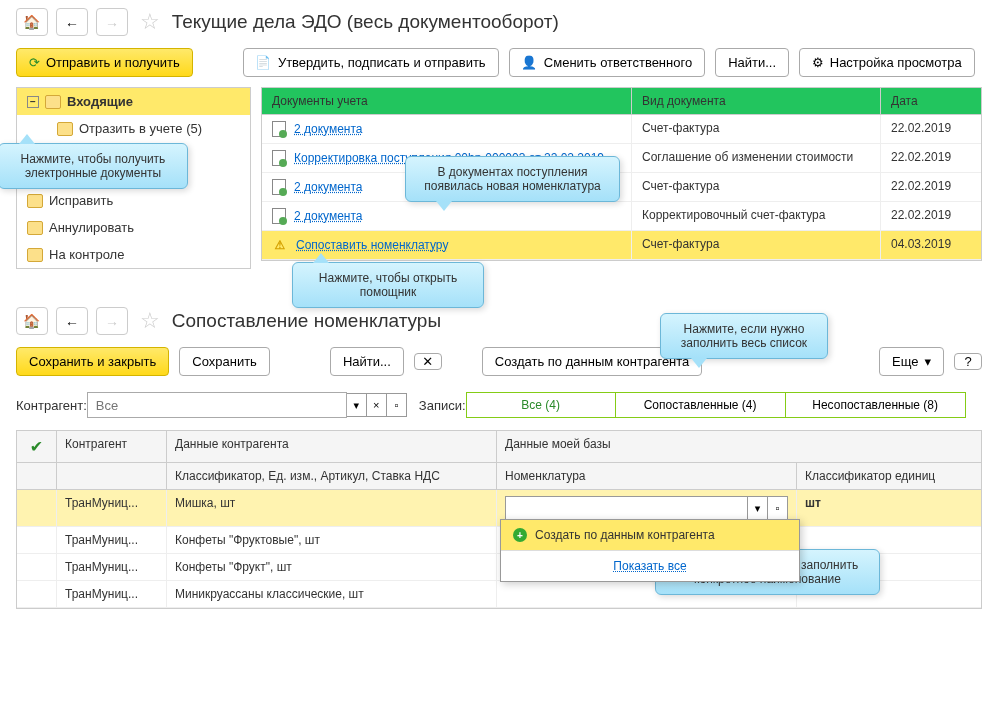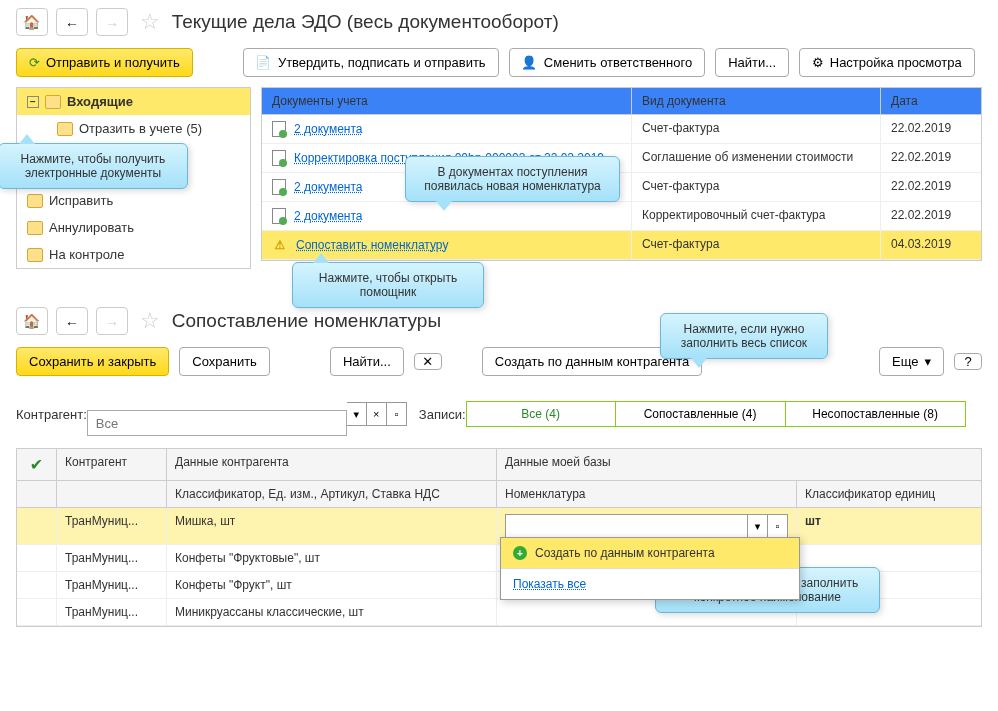--- a/index.html
+++ b/index.html
@@ -21,21 +21,21 @@
 
 .main { display: flex; padding: 0 16px; gap: 10px; align-items: flex-start; position: relative; }
 .sidebar { width: 235px; border: 1px solid #ccc; }
 .tree-item { padding: 6px 10px; display: flex; align-items: center; gap: 6px; cursor: pointer; }
 .tree-item.selected { background: #ffe96a; font-weight: bold; }
 .tree-item.child { padding-left: 40px; }
 .folder-icon { width: 16px; height: 14px; background: #fce08a; border: 1px solid #d4a838; border-radius: 2px; }
 .minus-box { width: 12px; height: 12px; border: 1px solid #888; display: inline-flex; align-items: center; justify-content: center; font-size: 10px; line-height: 1; }
 
 .doc-panel { flex: 1; border: 1px solid #ccc; position: relative; }
-.thead { display: flex; background: #3b82f6; border-bottom: 1px solid #ccc; justify-content: flex-end; }
+.thead { display: flex; background: #22c55e; border-bottom: 1px solid #ccc; justify-content: flex-end; }
 .th { padding: 6px 10px; border-right: 1px solid #ccc; font-size: 12px; }
 .th:last-child { border-right: none; }
 .th1 { width: 370px; }
 .th2 { flex: 1; }
 .th3 { width: 100px; }
 .trow { display: flex; border-bottom: 1px solid #eee; }
 .trow.highlighted { background: #ffe96a; }
 .td { padding: 6px 10px; border-right: 1px solid #eee; font-size: 12px; }
 .td:last-child { border-right: none; }
 .td1 { width: 370px; display: flex; align-items: center; gap: 8px; }
@@ -49,21 +49,21 @@
 
 .balloon { position: absolute; background: linear-gradient(#d5f4fe, #a5e1f9); border: 1px solid #6cb7d8; border-radius: 6px; padding: 8px 12px; font-size: 12px; color: #333; text-align: center; box-shadow: 2px 2px 6px rgba(0,0,0,0.15); z-index: 10; }
 .balloon::before { content: ""; position: absolute; width: 0; height: 0; }
 .balloon.arrow-top-left::before { top: -10px; left: 20px; border-left: 8px solid transparent; border-right: 8px solid transparent; border-bottom: 10px solid #a5e1f9; }
 .balloon.arrow-left::before { left: -10px; top: 50%; transform: translateY(-50%); border-top: 8px solid transparent; border-bottom: 8px solid transparent; border-right: 10px solid #a5e1f9; }
 .balloon.arrow-bottom-left::before { bottom: -10px; left: 30px; border-left: 8px solid transparent; border-right: 8px solid transparent; border-top: 10px solid #a5e1f9; }
 
 
 .filter-row { display: flex; align-items: center; padding: 6px 16px; gap: 0; }
 .input { border: 1px solid #aaa; padding: 4px 8px; font-size: 13px; height: 26px; }
-.input.gray { color: #999; margin-top: 18px; }
+.input.gray { color: #999; }
 .seg-btn { border: 1px solid #84cc16; padding: 5px 16px; background: #fff; cursor: pointer; font-size: 12px; }
 .seg-btn.green { color: #2a8a2a; }
 .seg-btn + .seg-btn { border-left: none; }
 
 .grid { margin: 6px 16px; border: 1px solid #ccc; }
 .ghead { display: flex; background: #f5f5f5; border-bottom: 1px solid #ccc; }
 .ghead2 { display: flex; background: #f5f5f5; border-bottom: 1px solid #ccc; }
 .gh { padding: 6px 8px; border-right: 1px solid #ccc; font-size: 12px; }
 .gh:last-child { border-right: none; }
 .c0 { width: 40px; text-align: center; }
@@ -74,21 +74,21 @@
 .grow { display: flex; border-bottom: 1px solid #eee; position: relative; }
 .grow.highlighted { background: #fff3b0; }
 .gc { padding: 6px 8px; border-right: 1px solid #eee; font-size: 12px; }
 .gc:last-child { border-right: none; font-weight: bold; }
 .check { color: #2a8a2a; font-size: 16px; }
 
 .dropdown { position: absolute; top: 28px; left: 480px; width: 300px; border: 1px solid #999; background: #fff; box-shadow: 2px 2px 8px rgba(0,0,0,0.2); z-index: 20; }
 .dd-item { padding: 8px 12px; display: flex; align-items: center; gap: 8px; cursor: pointer; font-size: 12px; }
 .dd-item.yellow { background: #ffe96a; }
 .dd-item .plus { width: 14px; height: 14px; background: #3a3; border-radius: 50%; color: #fff; display: inline-flex; align-items: center; justify-content: center; font-size: 10px; font-weight: bold; }
-.dd-link { padding: 8px 12px; color: #0066cc; text-decoration: underline dotted; font-size: 12px; cursor: pointer; border-top: 1px solid #ddd; }
+.dd-link { padding: 8px 12px; color: #0066cc; text-decoration: underline dotted; font-size: 12px; cursor: pointer; border-top: 1px solid #ddd; text-align: center; }
 
 .inline-input { display: flex; align-items: center; }
 .inline-input input { flex: 1; border: 1px solid #999; padding: 3px 4px; height: 24px; font-size: 12px; }
 .mini-btn { width: 20px; height: 24px; border: 1px solid #999; border-left: none; background: #fff; font-size: 11px; cursor: pointer; }
 .btn.sq { width: 28px; padding: 0; justify-content: center; }
 .spacer { flex: 1; }
 </style>
 </head>
 <body>
 

